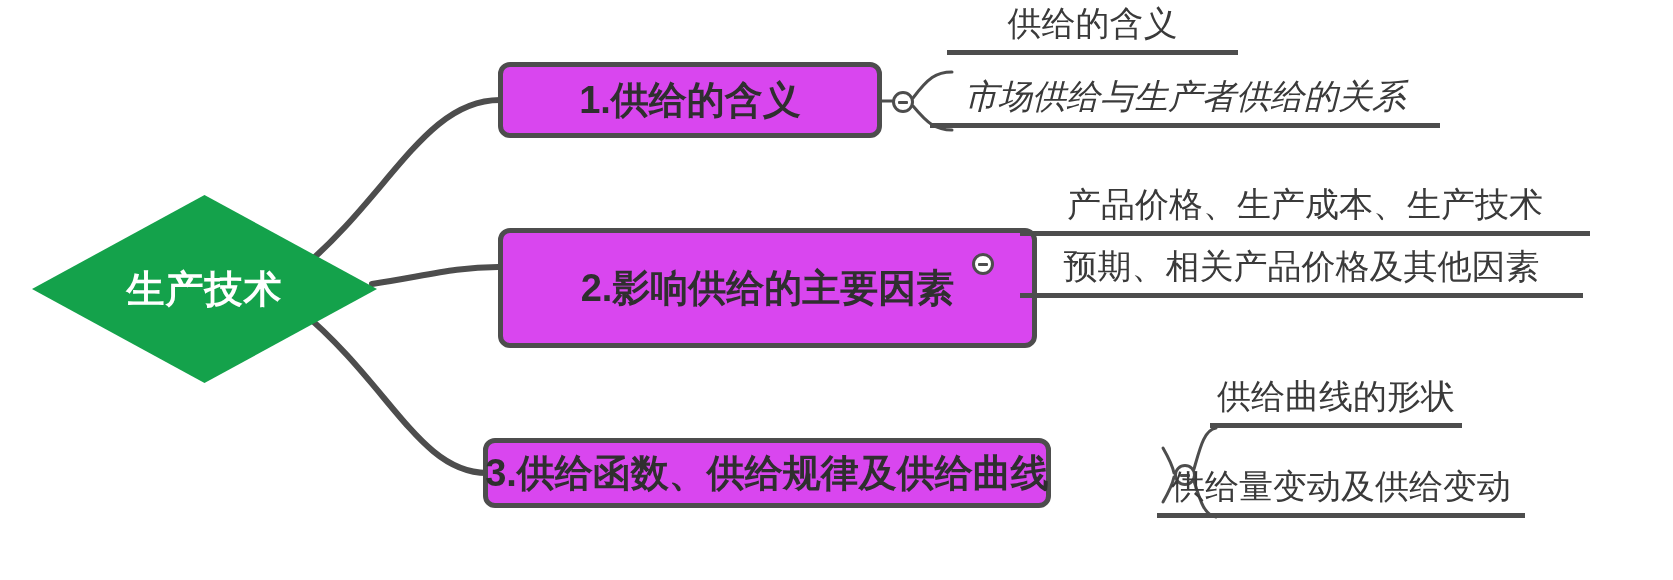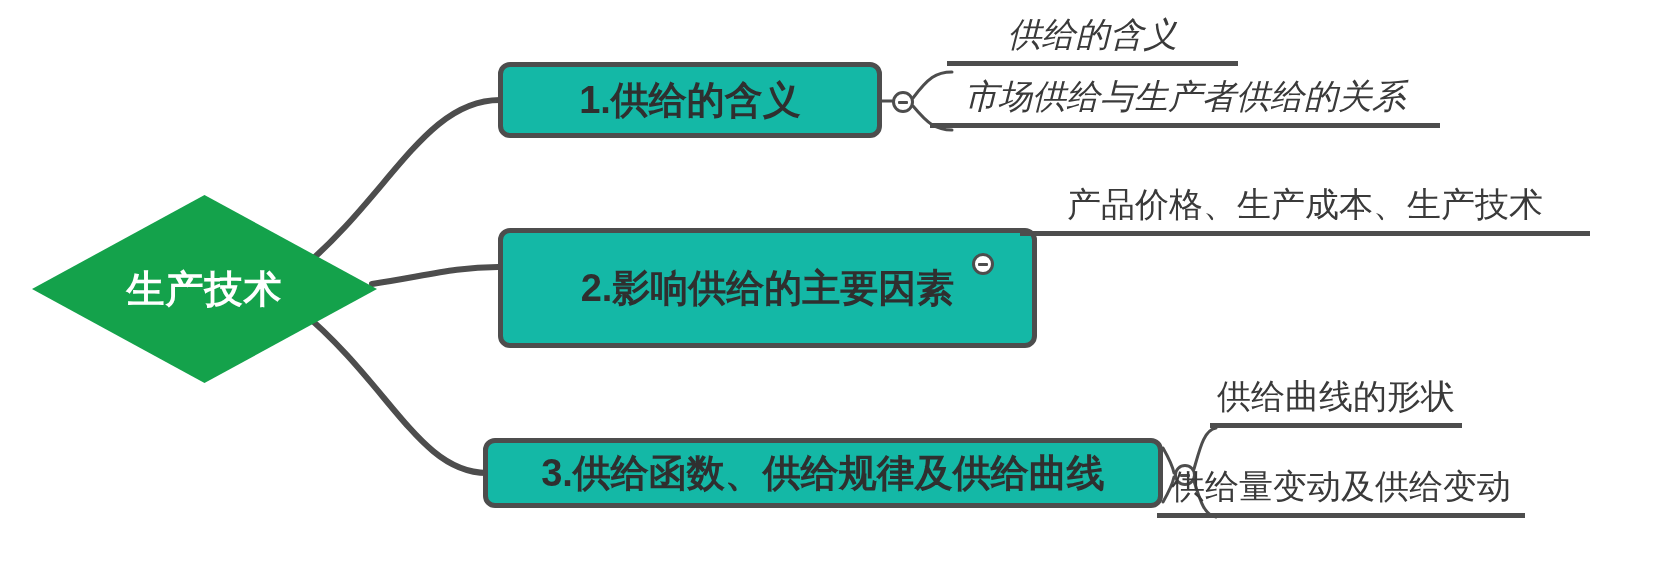--- a/index.html
+++ b/index.html
@@ -14,37 +14,37 @@
   .root-node{
     position:absolute;left:32px;top:195px;width:345px;height:188px;
     background:var(--root-fill,#14a24b);
     clip-path:polygon(50% 0,100% 50%,50% 100%,0 50%);
     display:flex;align-items:center;justify-content:center;
     color:#fff;font-size:38px;font-weight:bold;letter-spacing:1px;
     cursor:pointer;
   }
   .topic-box{
     position:absolute;
-    background:#14b8a6;border:5px solid var(--line,#4d4d4d);border-radius:12px;
+    background:#d946ef;border:5px solid var(--line,#4d4d4d);border-radius:12px;
     display:flex;align-items:center;justify-content:center;
     font-size:38px;font-weight:bold;color:#2f2f2f;
     box-sizing:border-box;cursor:pointer;white-space:nowrap;
   }
   .box-1{left:498px;top:62px;width:384px;height:76px;}
   .box-2{left:498px;top:228px;width:539px;height:120px;}
-  .box-3{left:483px;top:438px;width:680px;height:70px;}
+  .box-3{left:483px;top:438px;width:568px;height:70px;}
   .leaf{
     position:absolute;
     border-bottom:5px solid var(--line,#4d4d4d);
     display:flex;align-items:flex-end;justify-content:center;
     font-size:34px;color:#3a3a3a;
     box-sizing:border-box;height:50px;padding-bottom:3px;
     cursor:pointer;white-space:nowrap;
   }
-  .leaf-1a{left:947px;top:16px;width:291px;font-style:italic;}
+  .leaf-1a{left:947px;top:5px;width:291px;}
   .leaf-1b{left:930px;top:78px;width:510px;font-style:italic;}
   .leaf-2a{left:1020px;top:186px;width:570px;font-family:Liberation Mono, monospace;}
   .leaf-2b{left:1020px;top:248px;width:563px;}
   .leaf-3a{left:1210px;top:378px;width:252px;}
   .leaf-3b{left:1157px;top:468px;width:368px;}
   .toggle{
     position:absolute;width:22px;height:22px;border-radius:50%;
     background:#fff;border:3px solid var(--line,#4d4d4d);
     box-sizing:border-box;cursor:pointer;
     display:flex;align-items:center;justify-content:center;
@@ -105,20 +105,23 @@
 
   <div class="leaf leaf-1a">
     <span>供给的含义</span>
   </div>
   <div class="leaf leaf-1b">
     <span>市场供给与生产者供给的关系</span>
   </div>
   <div class="leaf leaf-2a">
     <span>产品价格、生产成本、生产技术</span>
   </div>
+  <div class="leaf leaf-2b">
+    <span>预期、相关产品价格及其他因素</span>
+  </div>
   <div class="leaf leaf-3a">
     <span>供给曲线的形状</span>
   </div>
   <div class="leaf leaf-3b">
     <span>供给量变动及供给变动</span>
   </div>
 
 </div>
 
 </body></html>

